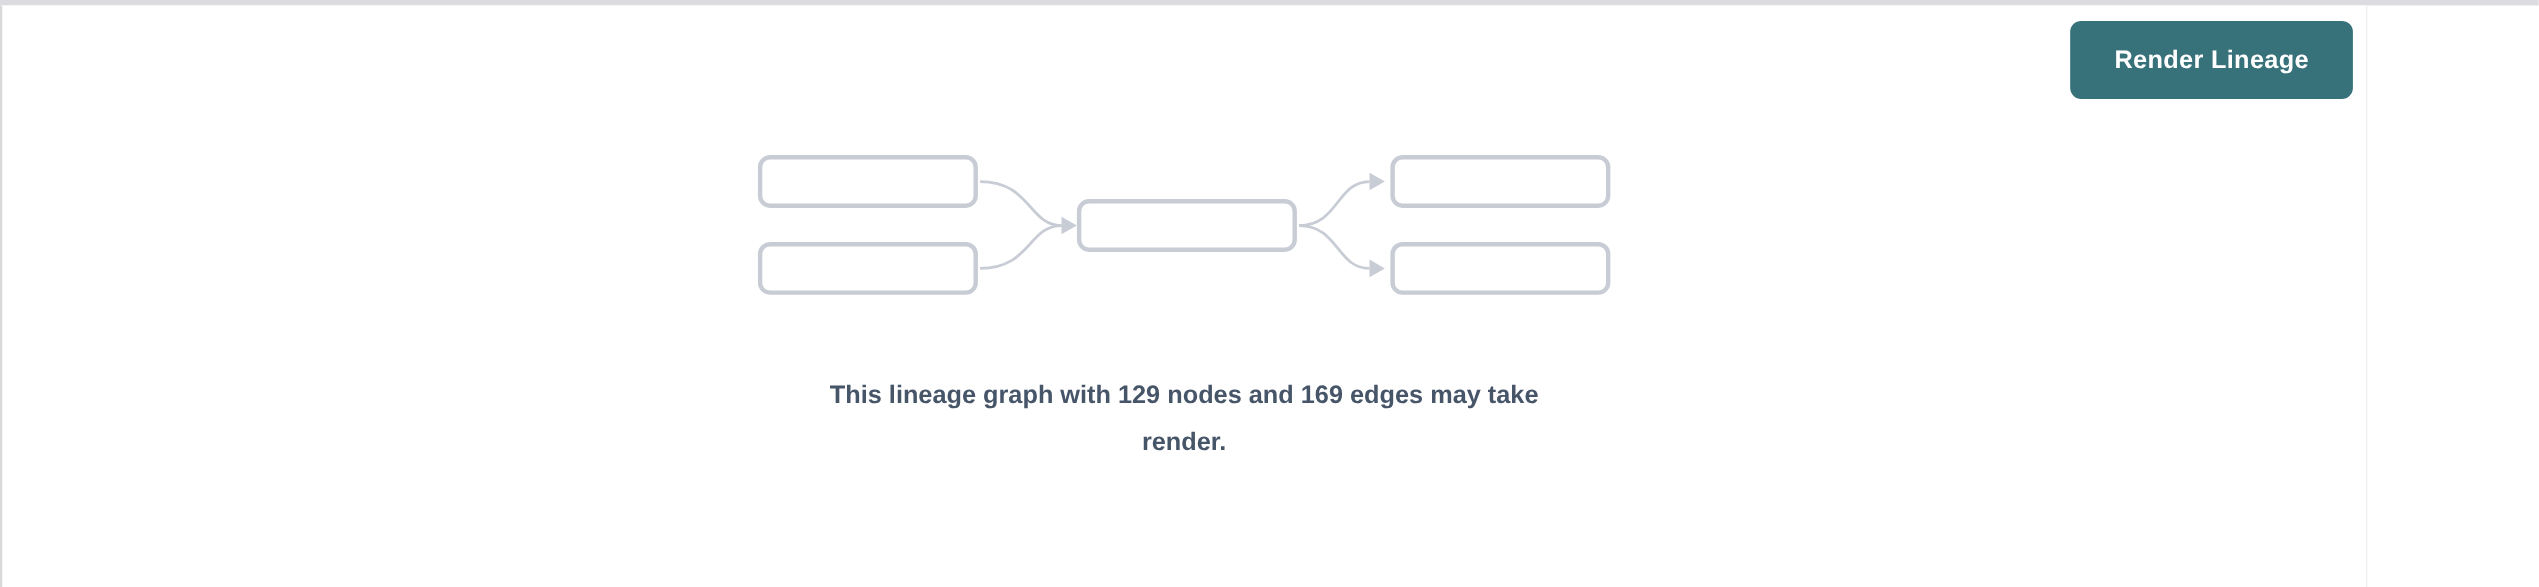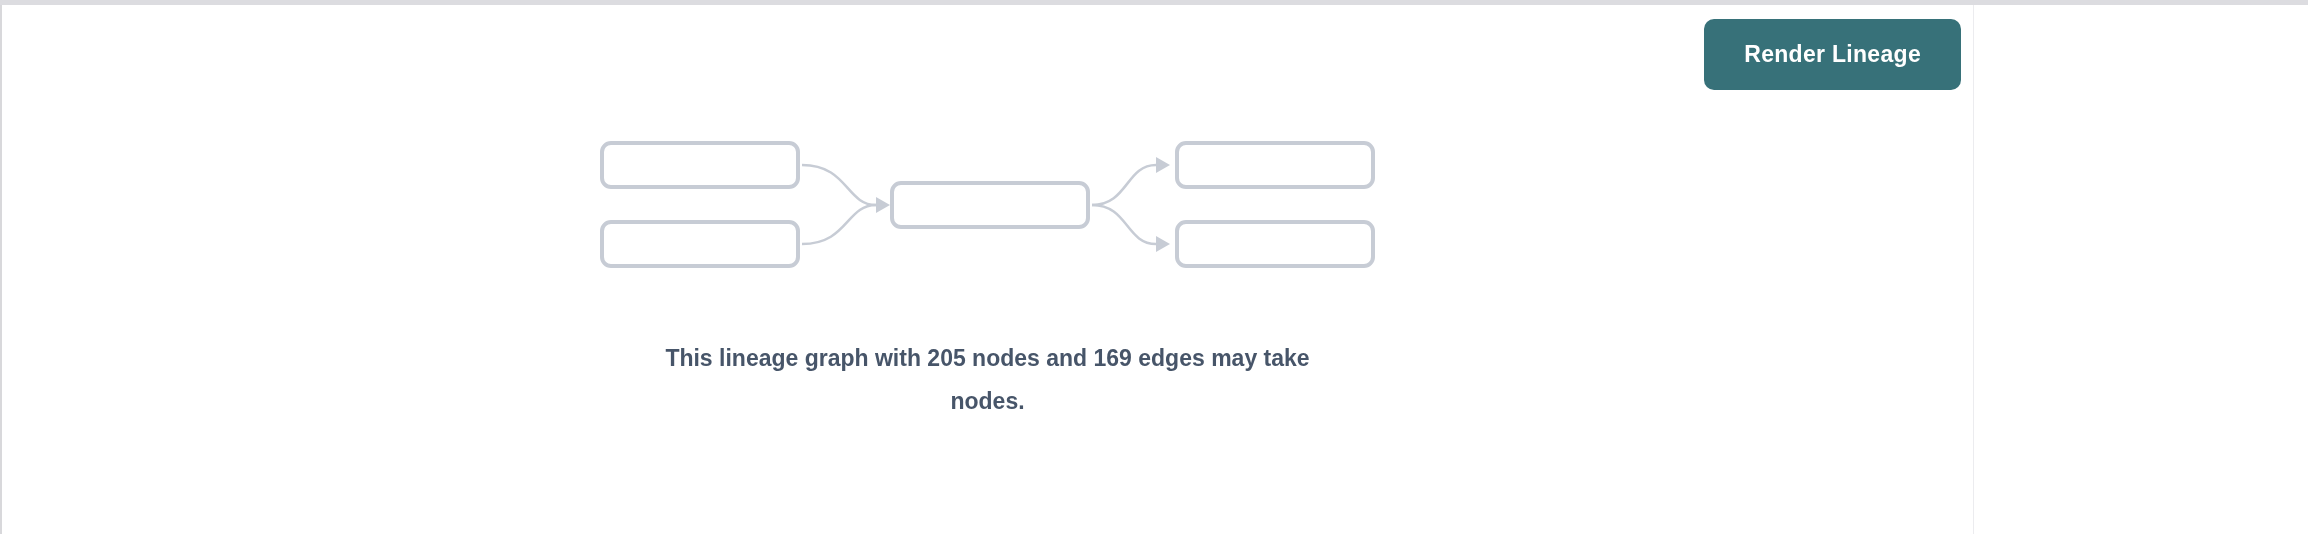--- a/index.html
+++ b/index.html
@@ -20,21 +20,21 @@
     font-family: "Liberation Sans", sans-serif;
     overflow: hidden;
   }
   .top-strip {
     width: 2308px;
     height: 5px;
     background: var(--top-strip-color);
   }
   .panel {
     position: relative;
-    width: 1974px;
+    width: 2152px;
     height: 529px;
     background: var(--background);
     border-left: 2px solid var(--panel-border-color);
     border-right: 1px solid #ececef;
   }
   .render-btn {
     position: absolute;
     top: 14px;
     right: 12px;
     height: 71px;
@@ -108,18 +108,18 @@
       <path d="M 204 105 C 250 105, 248 66, 278 66"></path>
       <polygon points="278,58 292,66 278,74"></polygon>
 
       <path d="M 494 66 C 530 66, 528 26, 558 26"></path>
       <polygon points="558,18 572,26 558,34"></polygon>
       <path d="M 494 66 C 530 66, 528 105, 558 105"></path>
       <polygon points="558,97 572,105 558,113"></polygon>
     </svg>
 
     <div class="message">
-      <div>This lineage graph with 205 nodes and 169 edges may take</div>
-      <div>nodes.</div>
+      <div>This lineage graph with 129 nodes and 169 edges may take</div>
+      <div>render.</div>
     </div>
 
   </div>
 </div>
 
 </body></html>

